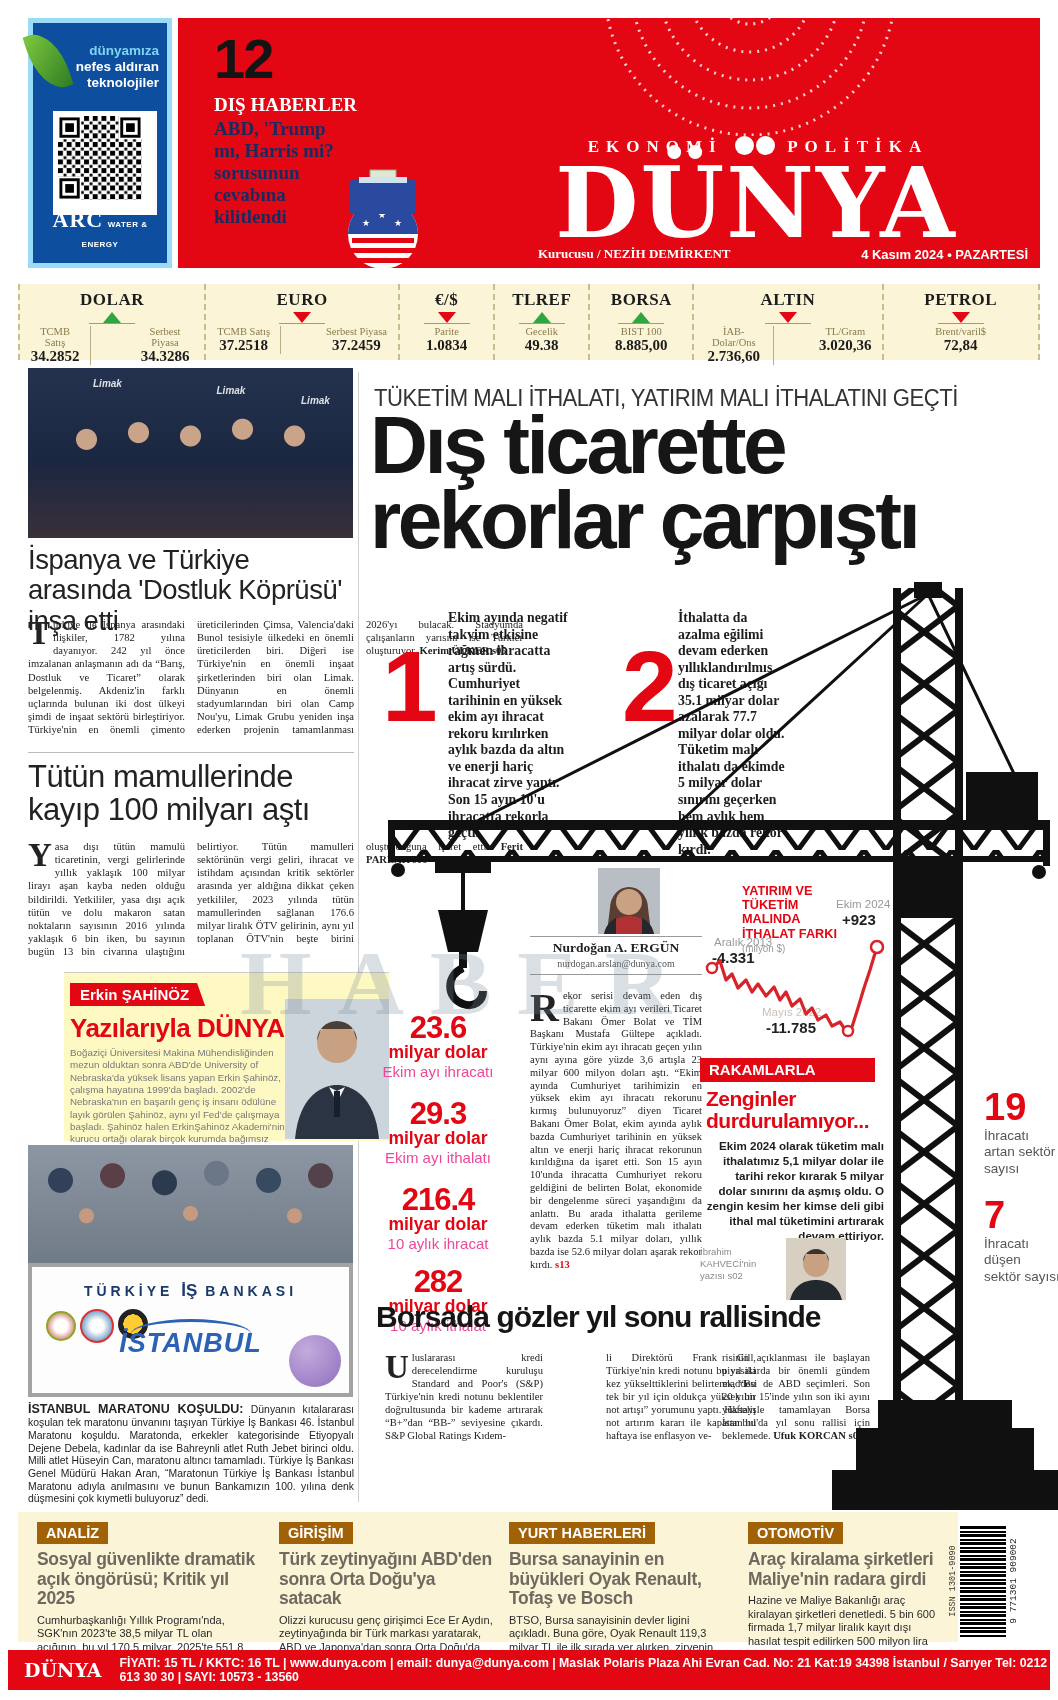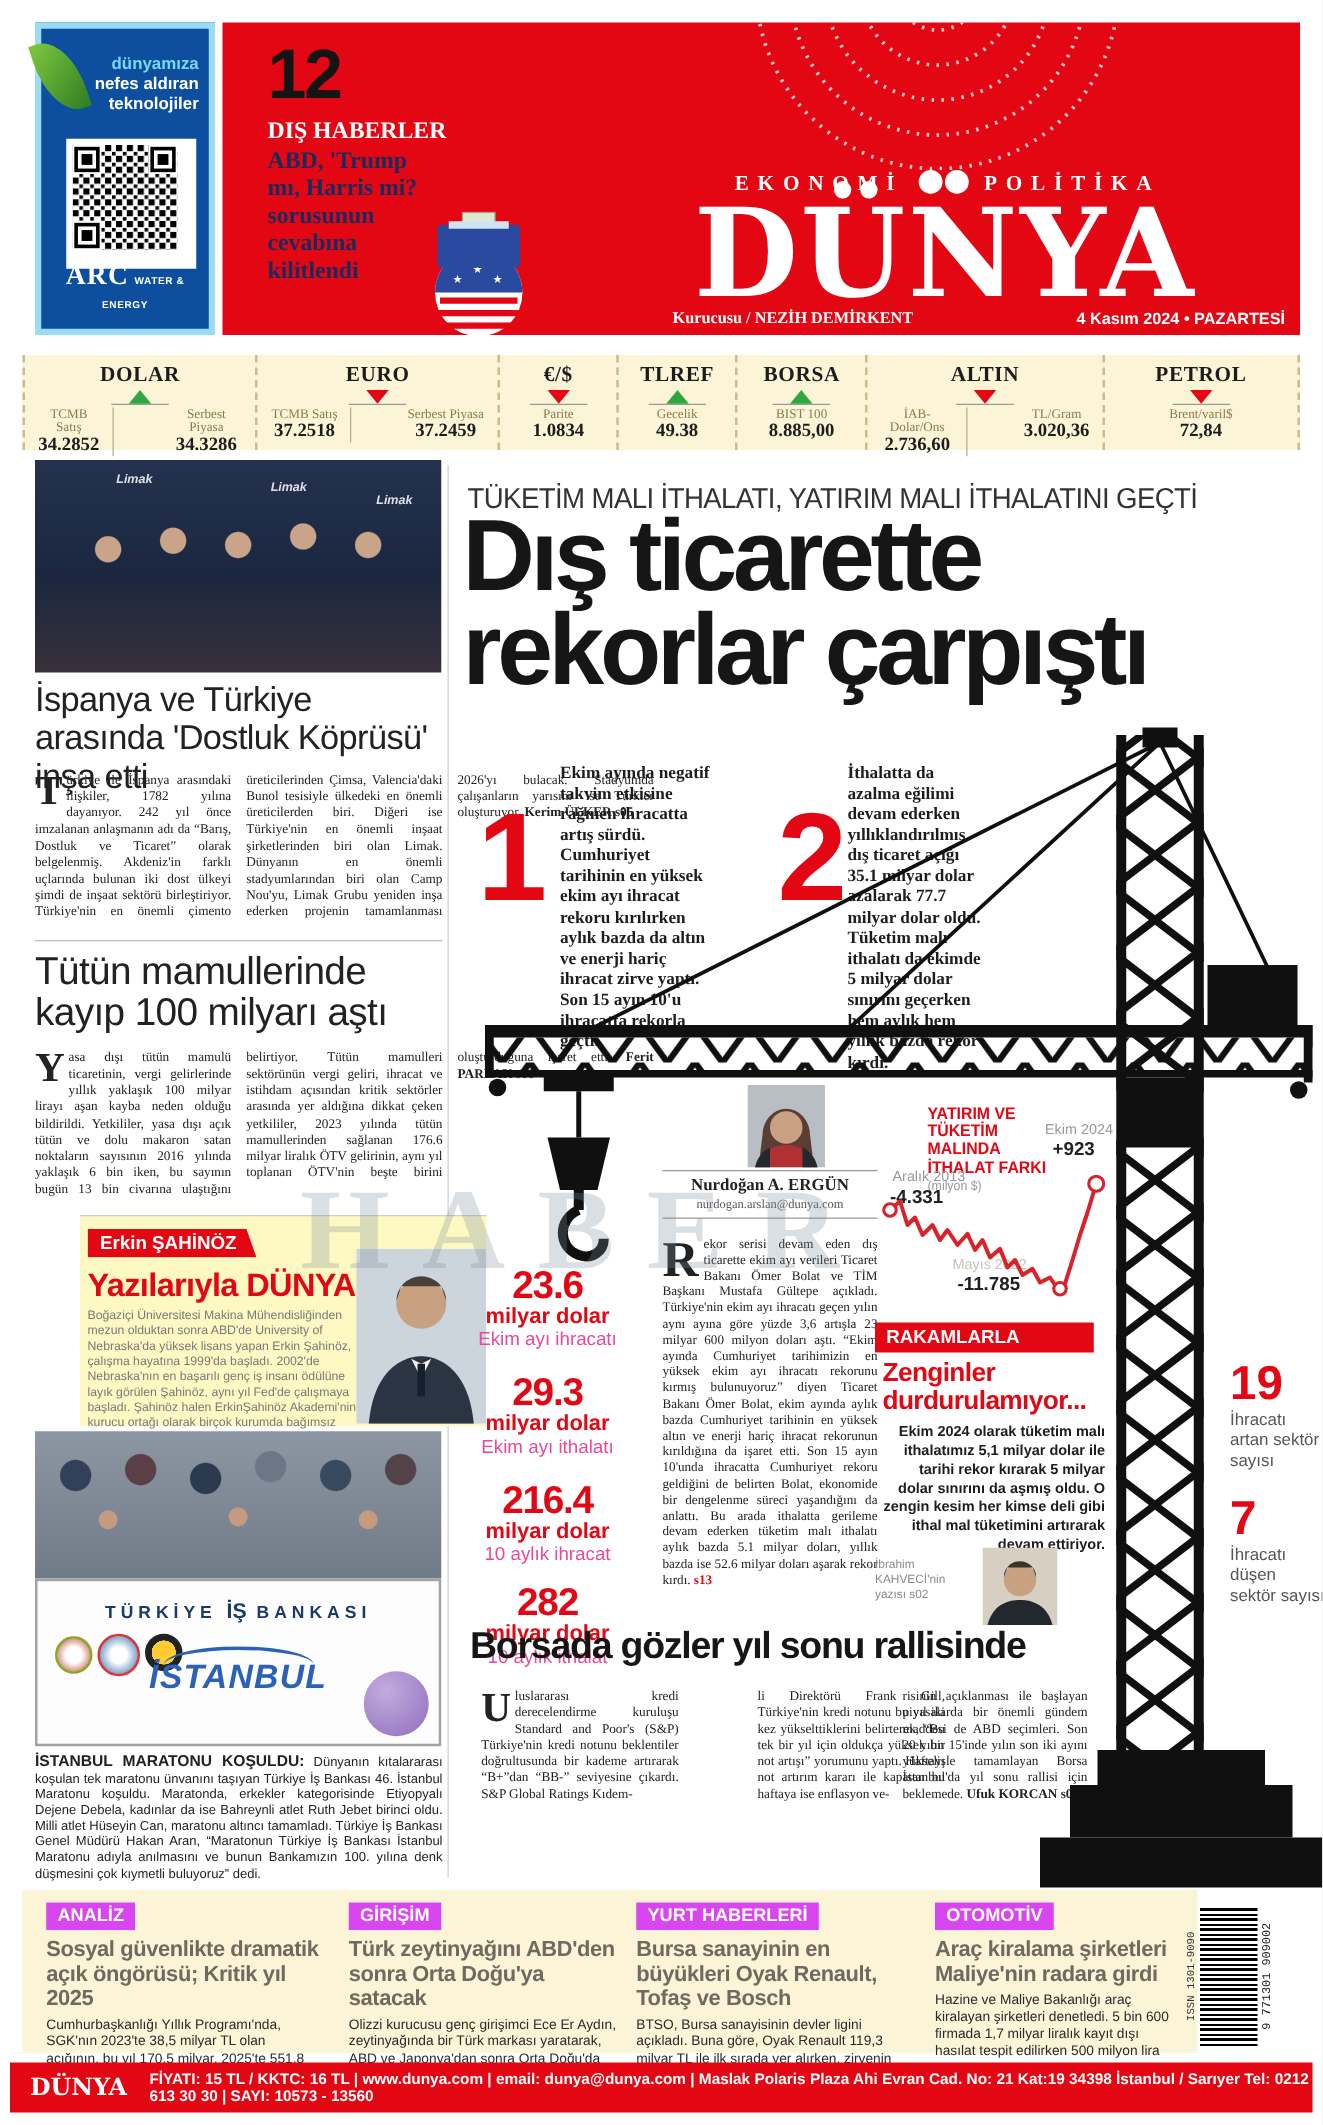--- a/index.html
+++ b/index.html
@@ -69,21 +69,21 @@
     background:radial-gradient(circle at 10% 30%,#32405a 0 12px,transparent 13px),
                radial-gradient(circle at 26% 26%,#5a3f46 0 12px,transparent 13px),
                radial-gradient(circle at 42% 32%,#2c3a50 0 12px,transparent 13px),
                radial-gradient(circle at 58% 24%,#6b7686 0 12px,transparent 13px),
                radial-gradient(circle at 74% 30%,#384a60 0 12px,transparent 13px),
                radial-gradient(circle at 90% 26%,#53424a 0 12px,transparent 13px),
                radial-gradient(circle at 18% 60%,#c59a80 0 7px,transparent 8px),
                radial-gradient(circle at 50% 58%,#c59a80 0 7px,transparent 8px),
                radial-gradient(circle at 82% 60%,#c59a80 0 7px,transparent 8px),
                linear-gradient(180deg,#8d97a3,#707b88);}
-  .mbanner{position:absolute;left:0;right:0;top:118px;bottom:0;background:#fdfdfd;border:2px solid #a3a3a3;box-sizing:border-box;}
+  .mbanner{position:absolute;left:0;right:0;top:118px;bottom:0;background:#fdfdfd;border:4px solid #a3a3a3;box-sizing:border-box;}
   .isb1{position:absolute;left:0;right:0;top:14px;text-align:center;color:#1b3a6b;font-weight:700;font-size:14px;letter-spacing:4px;}
   .isb1 .issym{color:#1b3a6b;font-weight:900;font-size:17px;letter-spacing:0;}
   .isb2{position:absolute;left:0;right:0;top:52px;text-align:center;color:#2b62b5;font-weight:800;font-style:italic;font-size:27px;letter-spacing:1px;}
   .isb2 .bridge{display:block;width:120px;height:12px;border-top:3px solid #2b62b5;border-radius:50%/100% 100% 0 0;margin:0 auto -6px;}
   .mlogo{position:absolute;border-radius:50%;}
   .balloon{position:absolute;right:8px;bottom:6px;width:52px;height:52px;border-radius:50%;background:radial-gradient(circle at 35% 30%,#c3abdd,#8f6fbe);}
   .caption{left:28px;top:1402px;width:326px;font-size:10.4px;line-height:1.22;text-align:justify;color:#222;}
   .caption b{font-size:12.5px;}
   
   .kicker{left:374px;top:385px;width:670px;font-size:23px;font-weight:400;color:#333;letter-spacing:-0.5px;transform:scaleX(.96);transform-origin:left;white-space:nowrap;}
@@ -113,21 +113,21 @@
   .rak-auth{left:700px;top:1246px;width:82px;font-size:9.5px;line-height:1.25;color:#8a8a8a;}
   
   .sector{width:76px;color:#555;font-size:13.5px;line-height:1.22;}
   .sector .n{font-size:38px;font-weight:900;color:#e30613;line-height:1;margin-bottom:2px;}
   
   .borsa-h{left:376px;top:1300px;width:560px;font-size:30px;font-weight:800;color:#161616;letter-spacing:-1px;}
   .bcol{top:1352px;font-family:"Liberation Serif",serif;font-size:10.6px;line-height:1.22;text-align:justify;color:#222;position:absolute;}
   
   .strip{left:18px;top:1512px;width:940px;height:130px;background:#fbf4d7;}
   .bbox{position:absolute;top:10px;}
-  .btag{display:inline-block;background:#d946ef;color:#fff;font-weight:800;font-size:14.5px;padding:3px 9px;}
+  .btag{display:inline-block;background:#a16207;color:#fff;font-weight:800;font-size:14.5px;padding:3px 9px;}
   .bhead{font-size:17.5px;line-height:1.12;font-weight:700;color:#70695f;margin:6px 0 5px;letter-spacing:-0.3px;}
   .bbody{font-size:11px;line-height:1.24;color:#2a2a2a;font-weight:500;}
   .bref{color:#c4766f;font-weight:600;}
   
   .footer{left:8px;top:1650px;width:1042px;height:40px;background:#e30613;color:#fff;display:flex;align-items:center;}
   .fbrand{font-family:"DejaVu Serif",serif;font-weight:800;font-size:19px;margin:0 18px 0 16px;}
   .ftext{font-size:12.3px;font-weight:700;}
   .barcode{left:948px;top:1516px;width:130px;height:130px;}
   .bc-inner{position:absolute;left:0;top:0;width:130px;height:130px;transform:rotate(-90deg);}
   .bc-issn{font-size:8.5px;color:#333;text-align:center;font-family:"Liberation Mono",monospace;}

